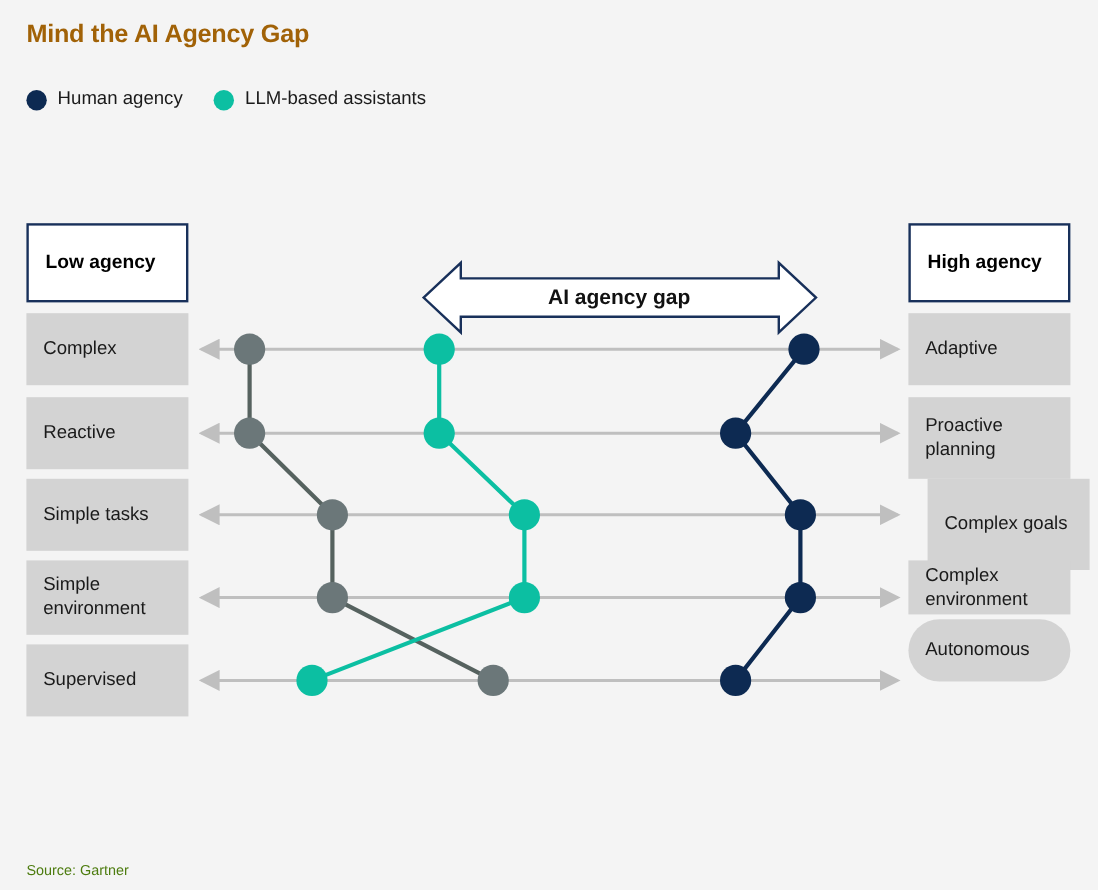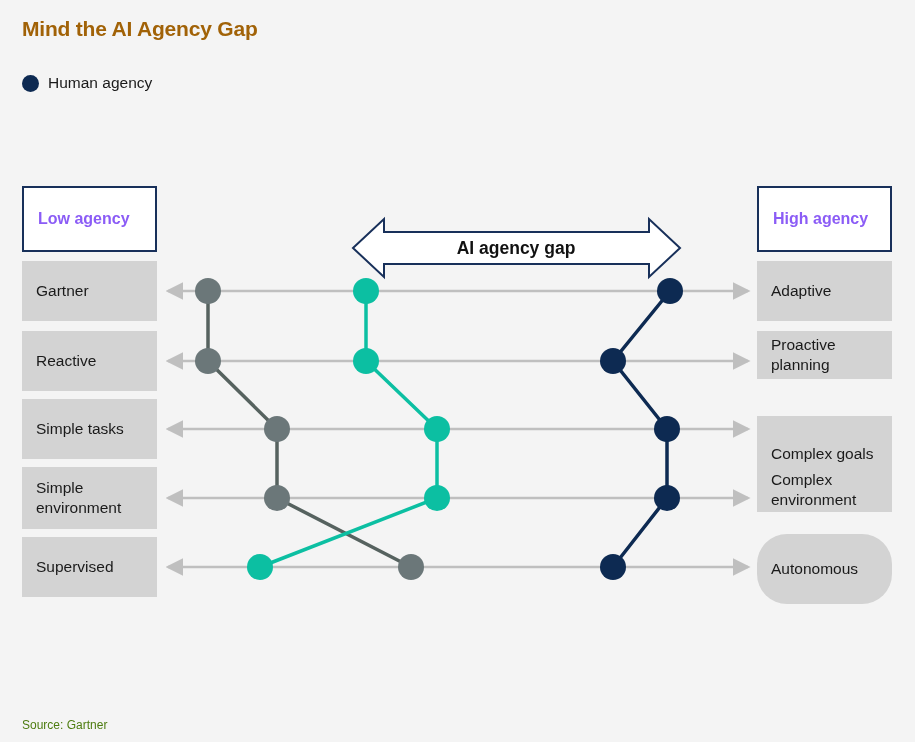--- a/index.html
+++ b/index.html
@@ -70,21 +70,21 @@
     background: #ffffff;
     border: 2px solid #18305a;
     box-sizing: border-box;
     display: flex;
     align-items: center;
     top: 186px;
   }
   .pole-box .pole-label {
     font-size: 16px;
     font-weight: bold;
-    color: #8b5cf6;
+    color: #000000;
     padding: 0 14px;
   }
   #pole-low  { left: 22px; }
   #pole-high { left: 757px; }
 
   
   .row-chip {
     position: absolute;
     width: 135px;
     background: #d3d3d3;
@@ -113,58 +113,62 @@
 </head>
 <body>
 
 <div id="chart-title">Mind the AI Agency Gap</div>
 
 <div id="legend">
   <div class="legend-item">
     <span class="legend-dot" style="background:#0d2a52"></span>
     <span class="legend-label">Human agency</span>
   </div>
+  <div class="legend-item">
+    <span class="legend-dot" style="background:#0cbfa2"></span>
+    <span class="legend-label">LLM-based assistants</span>
+  </div>
 </div>
 
 <div class="pole-box" id="pole-low">
   <span class="pole-label">Low agency</span>
 </div>
 <div class="pole-box" id="pole-high">
   <span class="pole-label">High agency</span>
 </div>
 
 <div class="row-chip chip-left" style="top:261px;height:60px;">
-  <span class="chip-text">Gartner</span>
+  <span class="chip-text">Complex</span>
 </div>
 <div class="row-chip chip-left" style="top:331px;height:60px;">
   <span class="chip-text">Reactive</span>
 </div>
 <div class="row-chip chip-left" style="top:399px;height:60px;">
   <span class="chip-text">Simple tasks</span>
 </div>
 <div class="row-chip chip-left" style="top:467px;height:62px;align-items:center;">
   <span class="chip-text">Simple environment</span>
 </div>
 <div class="row-chip chip-left" style="top:537px;height:60px;">
   <span class="chip-text">Supervised</span>
 </div>
 
 <div class="row-chip chip-right" style="top:261px;height:60px;">
   <span class="chip-text">Adaptive</span>
 </div>
-<div class="row-chip chip-right" style="top:331px;height:48px;">
+<div class="row-chip chip-right" style="top:331px;height:68px;">
   <span class="chip-text">Proactive planning</span>
 </div>
-<div class="row-chip chip-right" style="top:416px;height:76px;">
+<div class="row-chip chip-right" style="top:399px;height:76px;margin-left:16px;">
   <span class="chip-text">Complex goals</span>
 </div>
 <div class="row-chip chip-right" style="top:467px;height:45px;">
   <span class="chip-text">Complex environment</span>
 </div>
-<div class="row-chip chip-right" style="top:534px;height:70px;border-radius:30px;">
+<div class="row-chip chip-right" style="top:516px;height:52px;border-radius:30px;">
   <span class="chip-text">Autonomous</span>
 </div>
 
 <svg id="diagram" viewBox="0 0 915 742">
 
   <defs>
     <marker id="ah-right" markerWidth="7" markerHeight="7" refX="6" refY="3.5" orient="auto" markerUnits="strokeWidth">
       <path d="M0,0 L7,3.5 L0,7 z" fill="#bfbfbf"></path>
     </marker>
     <marker id="ah-left" markerWidth="7" markerHeight="7" refX="1" refY="3.5" orient="auto" markerUnits="strokeWidth">

